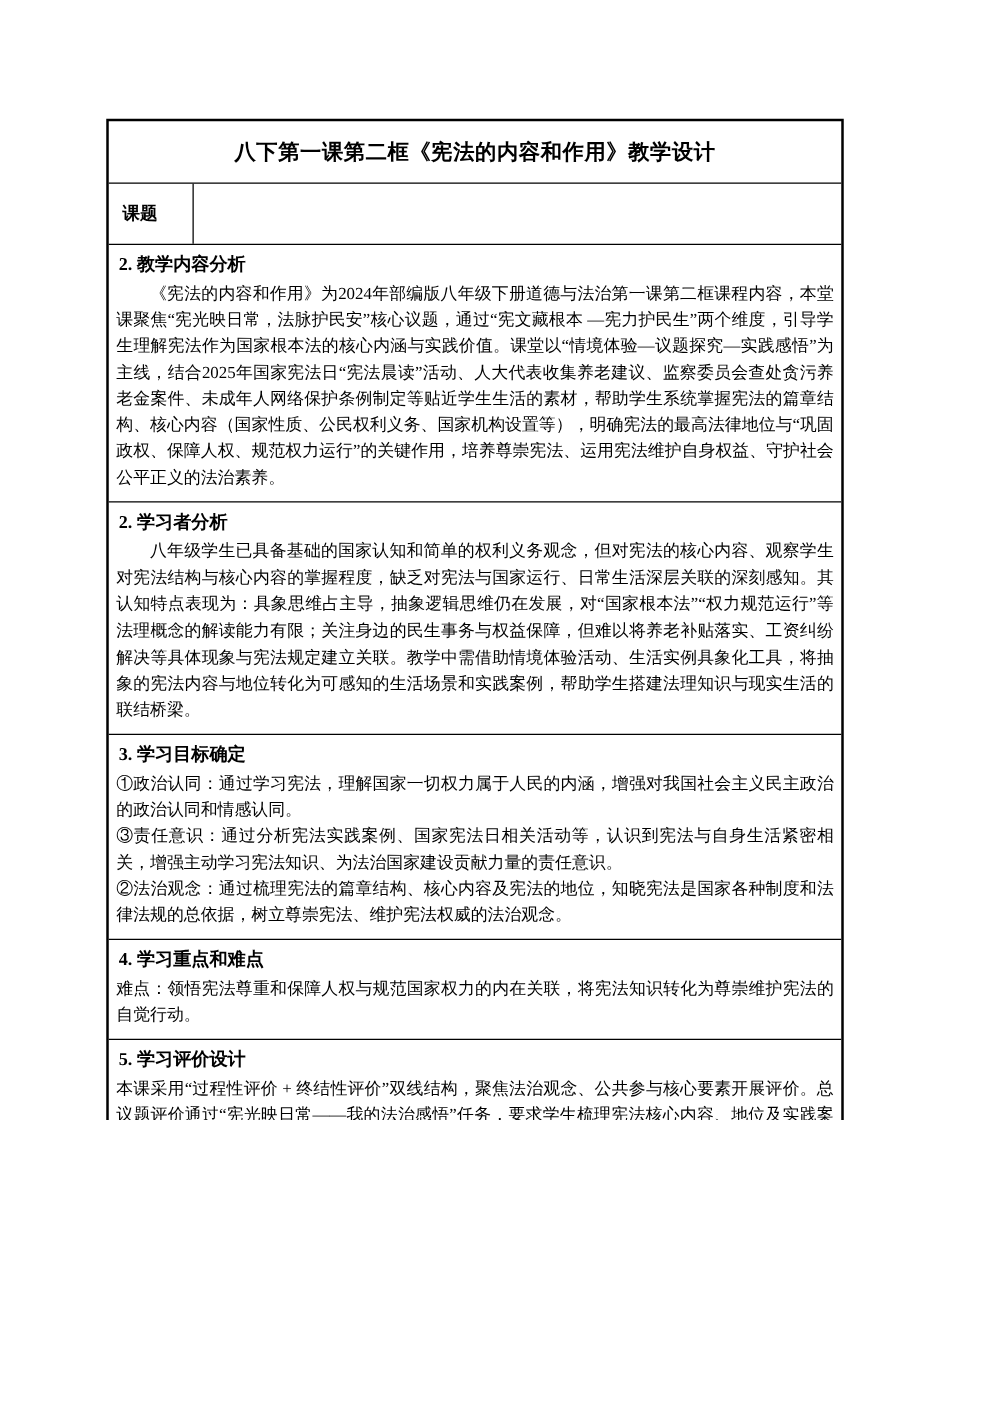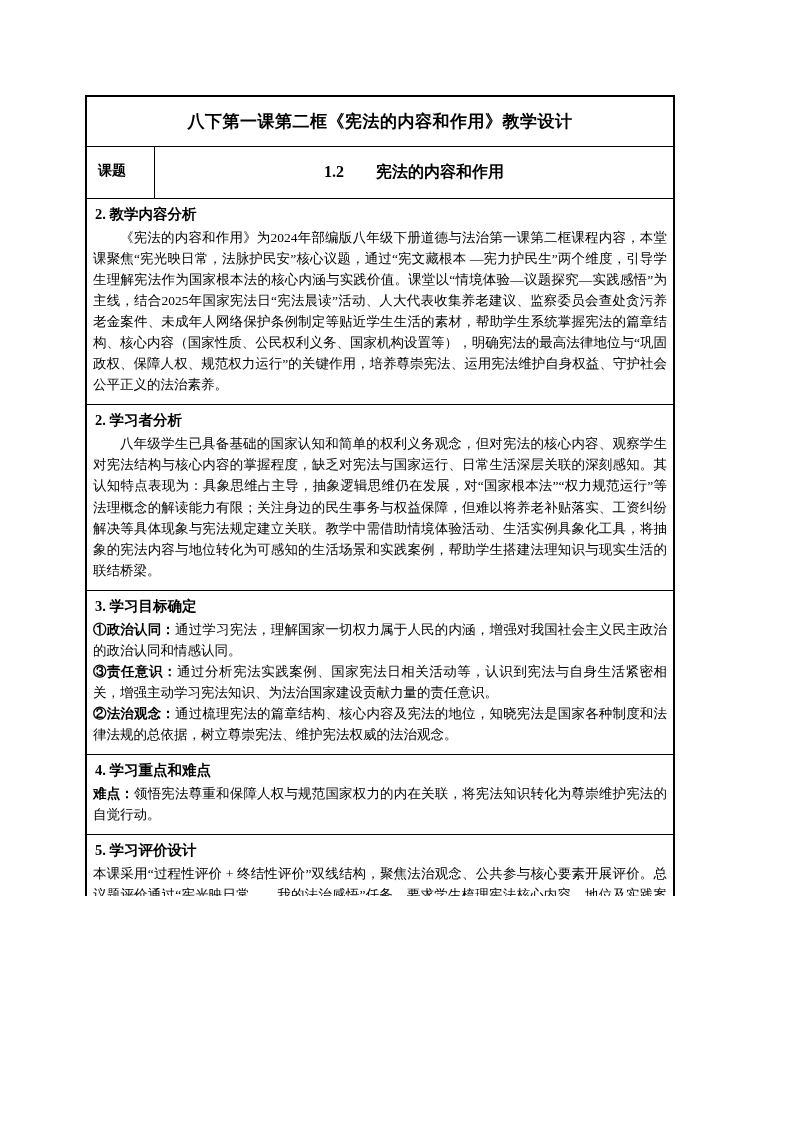--- a/index.html
+++ b/index.html
@@ -47,34 +47,33 @@
     font-size:14.5px;
     padding:4px 0 3px 2px;
   }
   .section p {
     margin:0;
     font-size:13.5px;
     line-height:1.56;
     text-align:justify;
   }
   .indent { text-indent:2em; }
-  .lbl { font-weight:bold;margin-top:40px; }
+  .lbl { font-weight:normal;margin-top:40px; }
   .item { margin-top:1px; }
 </style>
 </head>
 <body>
 
 <div class="page">
   <div class="doc-table">
 
     <div class="row title-row">八下第一课第二框《宪法的内容和作用》教学设计</div>
 
     <div class="row topic-row">
       <div class="topic-label">课题</div>
-      <div class="topic-value">1.2　　宪法的内容和作用</div>
     </div>
 
     <div class="row section">
       <div class="sec-heading">2. 教学内容分析</div>
       <p class="indent">《宪法的内容和作用》为2024年部编版八年级下册道德与法治第一课第二框课程内容，本堂课聚焦“宪光映日常，法脉护民安”核心议题，通过“宪文藏根本 —宪力护民生”两个维度，引导学生理解宪法作为国家根本法的核心内涵与实践价值。课堂以“情境体验—议题探究—实践感悟”为主线，结合2025年国家宪法日“宪法晨读”活动、人大代表收集养老建议、监察委员会查处贪污养老金案件、未成年人网络保护条例制定等贴近学生生活的素材，帮助学生系统掌握宪法的篇章结构、核心内容（国家性质、公民权利义务、国家机构设置等），明确宪法的最高法律地位与“巩固政权、保障人权、规范权力运行”的关键作用，培养尊崇宪法、运用宪法维护自身权益、守护社会公平正义的法治素养。</p>
     </div>
 
     <div class="row section">
       <div class="sec-heading">2. 学习者分析</div>
       <p class="indent">八年级学生已具备基础的国家认知和简单的权利义务观念，但对宪法的核心内容、观察学生对宪法结构与核心内容的掌握程度，缺乏对宪法与国家运行、日常生活深层关联的深刻感知。其认知特点表现为：具象思维占主导，抽象逻辑思维仍在发展，对“国家根本法”“权力规范运行”等法理概念的解读能力有限；关注身边的民生事务与权益保障，但难以将养老补贴落实、工资纠纷解决等具体现象与宪法规定建立关联。教学中需借助情境体验活动、生活实例具象化工具，将抽象的宪法内容与地位转化为可感知的生活场景和实践案例，帮助学生搭建法理知识与现实生活的联结桥梁。</p>

